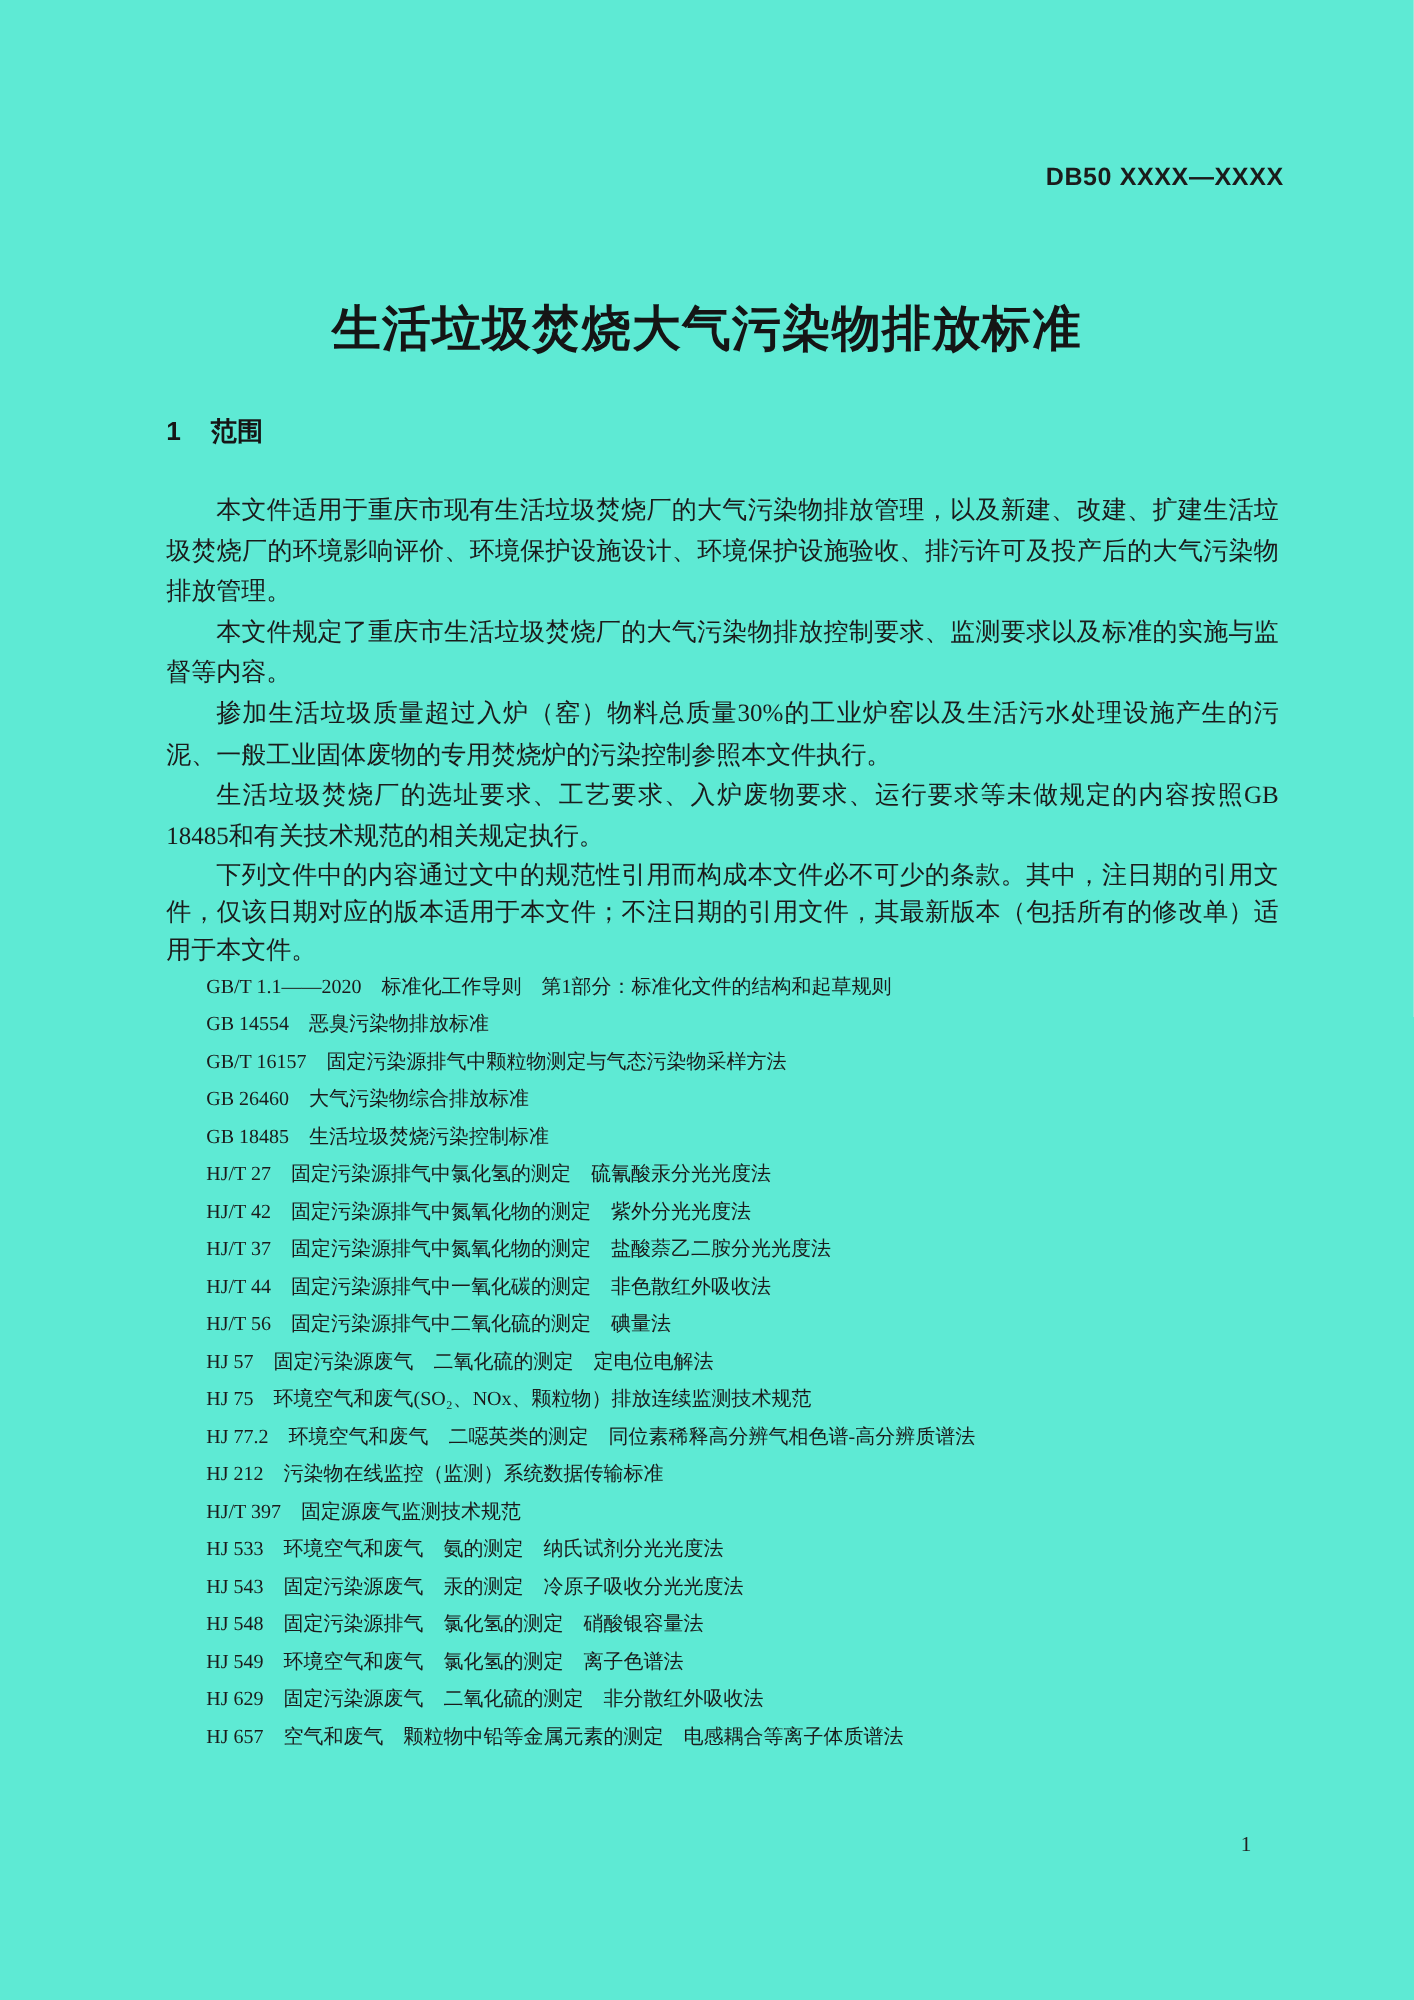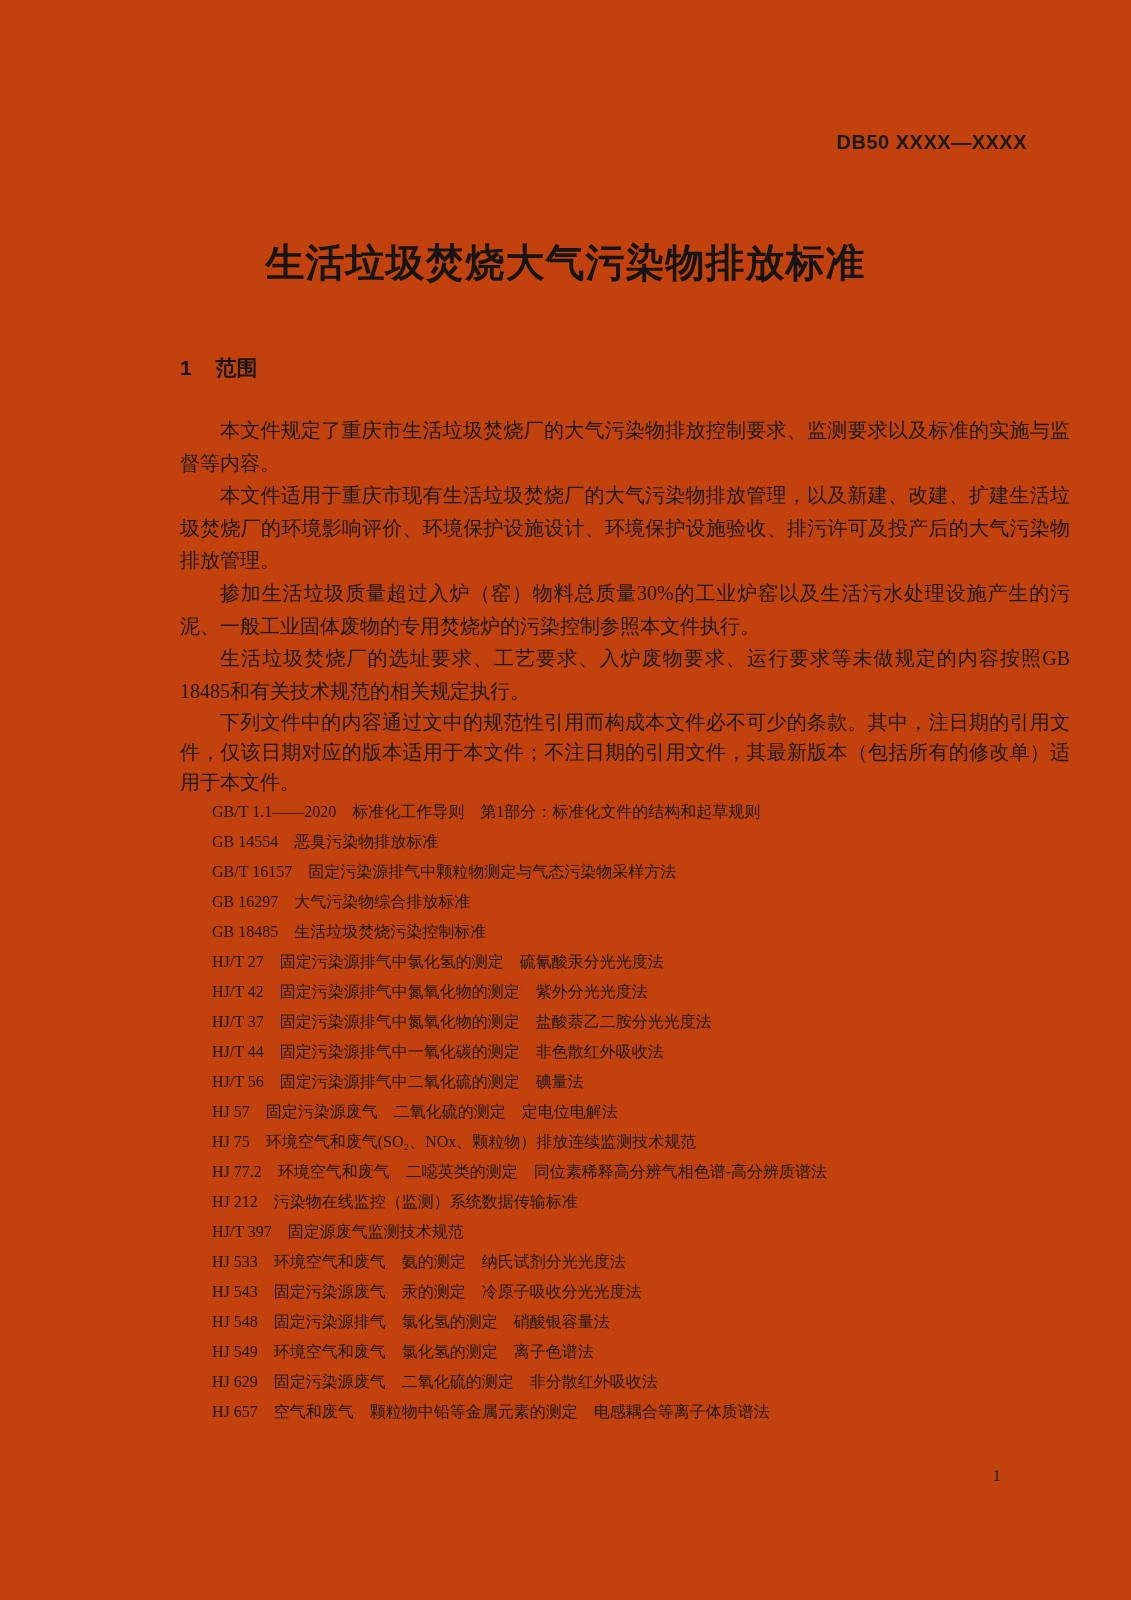--- a/index.html
+++ b/index.html
@@ -1,20 +1,20 @@
 <!DOCTYPE html>
 <html><head>
 <meta charset="utf-8">
 <style>
   html, body { margin: 0; padding: 0; background: #e8e8e8; }
   .page {
     position: relative;
     width: 1131px;
     height: 1600px;
-    background: #c2410c;
+    background: #5eead4;
     margin: 0 auto;
     overflow: hidden;
     color: #1b1b1b;
     font-family: "Liberation Serif", "DejaVu Serif", serif;
   }
   .doc-code {
     position: absolute;
     top: 131px;
     right: 104px;
     font-family: "Liberation Sans", "DejaVu Sans", sans-serif;
@@ -32,23 +32,22 @@
     text-align: center;
     font-family: "Liberation Sans", "DejaVu Sans", sans-serif;
     font-size: 39px;
     font-weight: bold;
     letter-spacing: 1px;
     color: #151515;
   }
   .content {
     position: absolute;
     left: 133px;
-    top: 354px;
+    top: 332px;
     width: 890px;
-    margin-left: 47px;
   }
   .section-heading {
     font-family: "Liberation Sans", "DejaVu Sans", sans-serif;
     font-size: 21px;
     font-weight: bold;
     line-height: 28px;
     margin: 0 0 32px 0;
     color: #161616;
   }
   .section-heading.second { margin-top: 8px; }
@@ -88,40 +87,40 @@
 
   <h1 class="doc-title">生活垃圾焚烧大气污染物排放标准</h1>
 
   <div class="content">
 
     <div class="section-heading">
       <span class="sec-num">1</span>
       <span class="sec-title">范围</span>
     </div>
 
+    <p class="para">本文件适用于重庆市现有生活垃圾焚烧厂的大气污染物排放管理，以及新建、改建、扩建生活垃圾焚烧厂的环境影响评价、环境保护设施设计、环境保护设施验收、排污许可及投产后的大气污染物排放管理。</p>
     <p class="para">本文件规定了重庆市生活垃圾焚烧厂的大气污染物排放控制要求、监测要求以及标准的实施与监督等内容。</p>
-    <p class="para">本文件适用于重庆市现有生活垃圾焚烧厂的大气污染物排放管理，以及新建、改建、扩建生活垃圾焚烧厂的环境影响评价、环境保护设施设计、环境保护设施验收、排污许可及投产后的大气污染物排放管理。</p>
     <p class="para">掺加生活垃圾质量超过入炉（窑）物料总质量30%的工业炉窑以及生活污水处理设施产生的污泥、一般工业固体废物的专用焚烧炉的污染控制参照本文件执行。</p>
     <p class="para">生活垃圾焚烧厂的选址要求、工艺要求、入炉废物要求、运行要求等未做规定的内容按照GB 18485和有关技术规范的相关规定执行。</p>
 
 
     <p class="para tight">下列文件中的内容通过文中的规范性引用而构成本文件必不可少的条款。其中，注日期的引用文件，仅该日期对应的版本适用于本文件；不注日期的引用文件，其最新版本（包括所有的修改单）适用于本文件。</p>
 
     <div class="ref-list">
       <div class="ref-row">
         <span class="ref-code">GB/T 1.1——2020</span><span class="ref-title">标准化工作导则　第1部分：标准化文件的结构和起草规则</span>
       </div>
       <div class="ref-row">
         <span class="ref-code">GB 14554</span><span class="ref-title">恶臭污染物排放标准</span>
       </div>
       <div class="ref-row">
         <span class="ref-code">GB/T 16157</span><span class="ref-title">固定污染源排气中颗粒物测定与气态污染物采样方法</span>
       </div>
       <div class="ref-row">
-        <span class="ref-code">GB 16297</span><span class="ref-title">大气污染物综合排放标准</span>
+        <span class="ref-code">GB 26460</span><span class="ref-title">大气污染物综合排放标准</span>
       </div>
       <div class="ref-row">
         <span class="ref-code">GB 18485</span><span class="ref-title">生活垃圾焚烧污染控制标准</span>
       </div>
       <div class="ref-row">
         <span class="ref-code">HJ/T 27</span><span class="ref-title">固定污染源排气中氯化氢的测定　硫氰酸汞分光光度法</span>
       </div>
       <div class="ref-row">
         <span class="ref-code">HJ/T 42</span><span class="ref-title">固定污染源排气中氮氧化物的测定　紫外分光光度法</span>
       </div>

